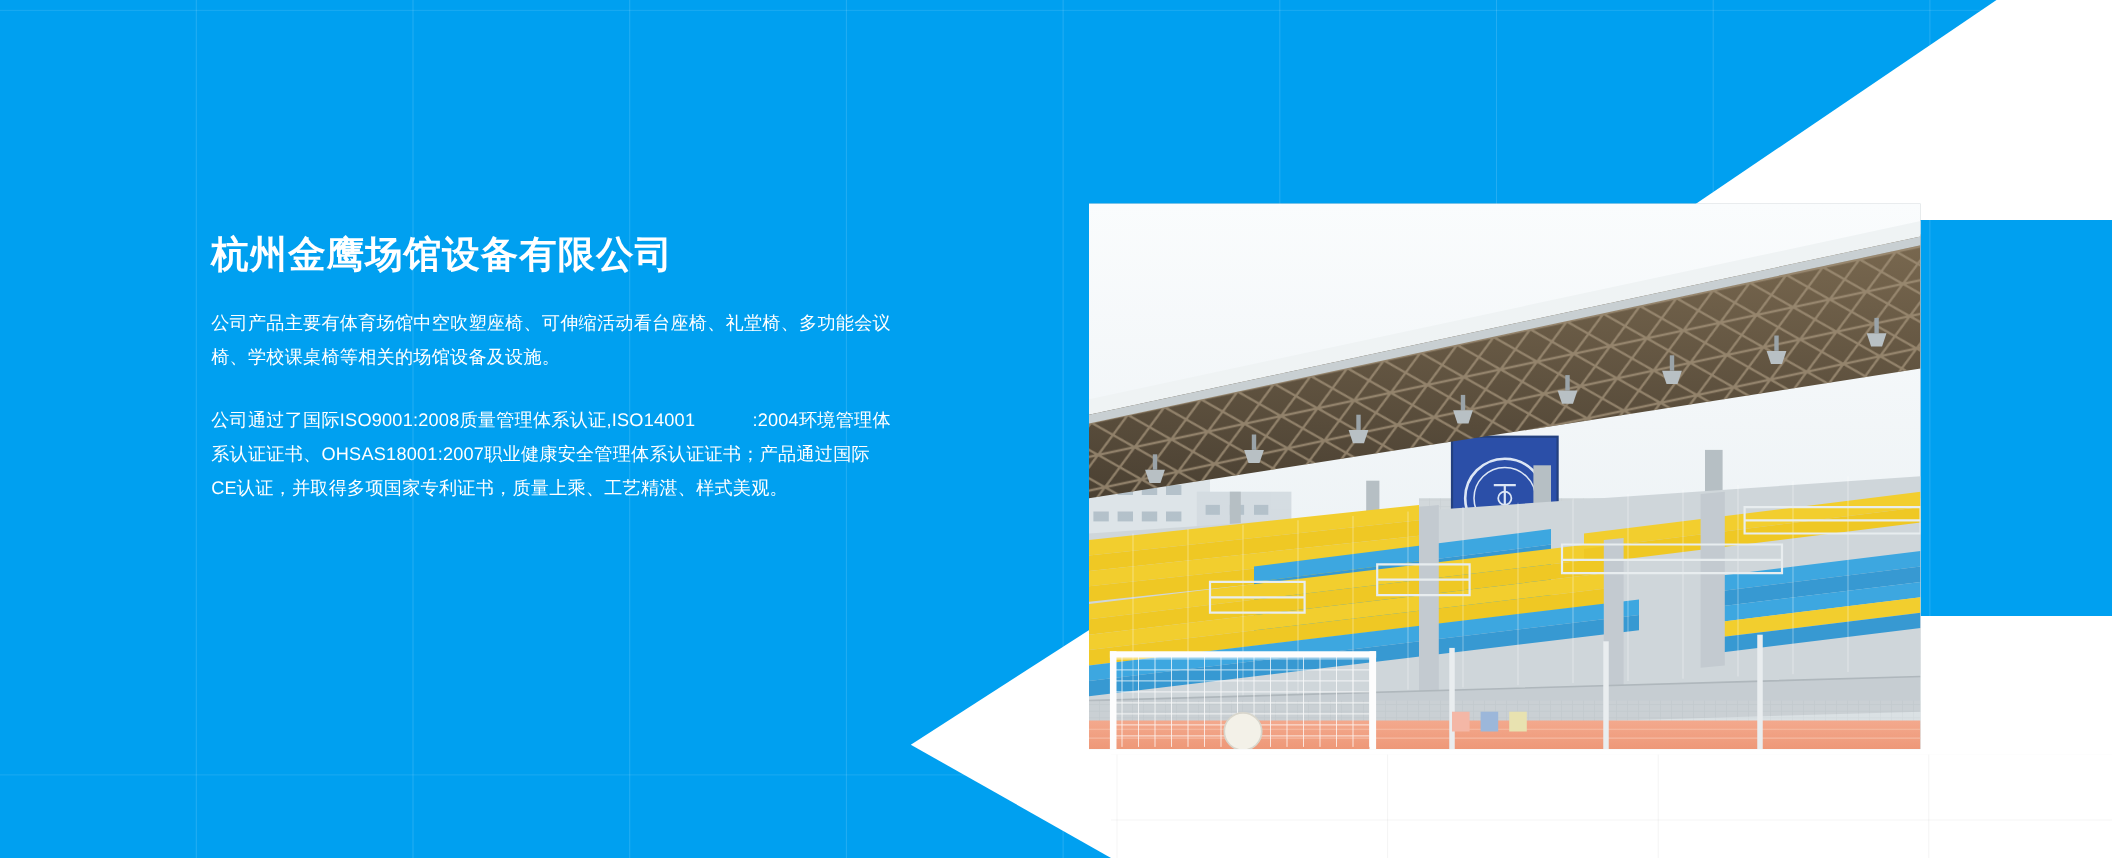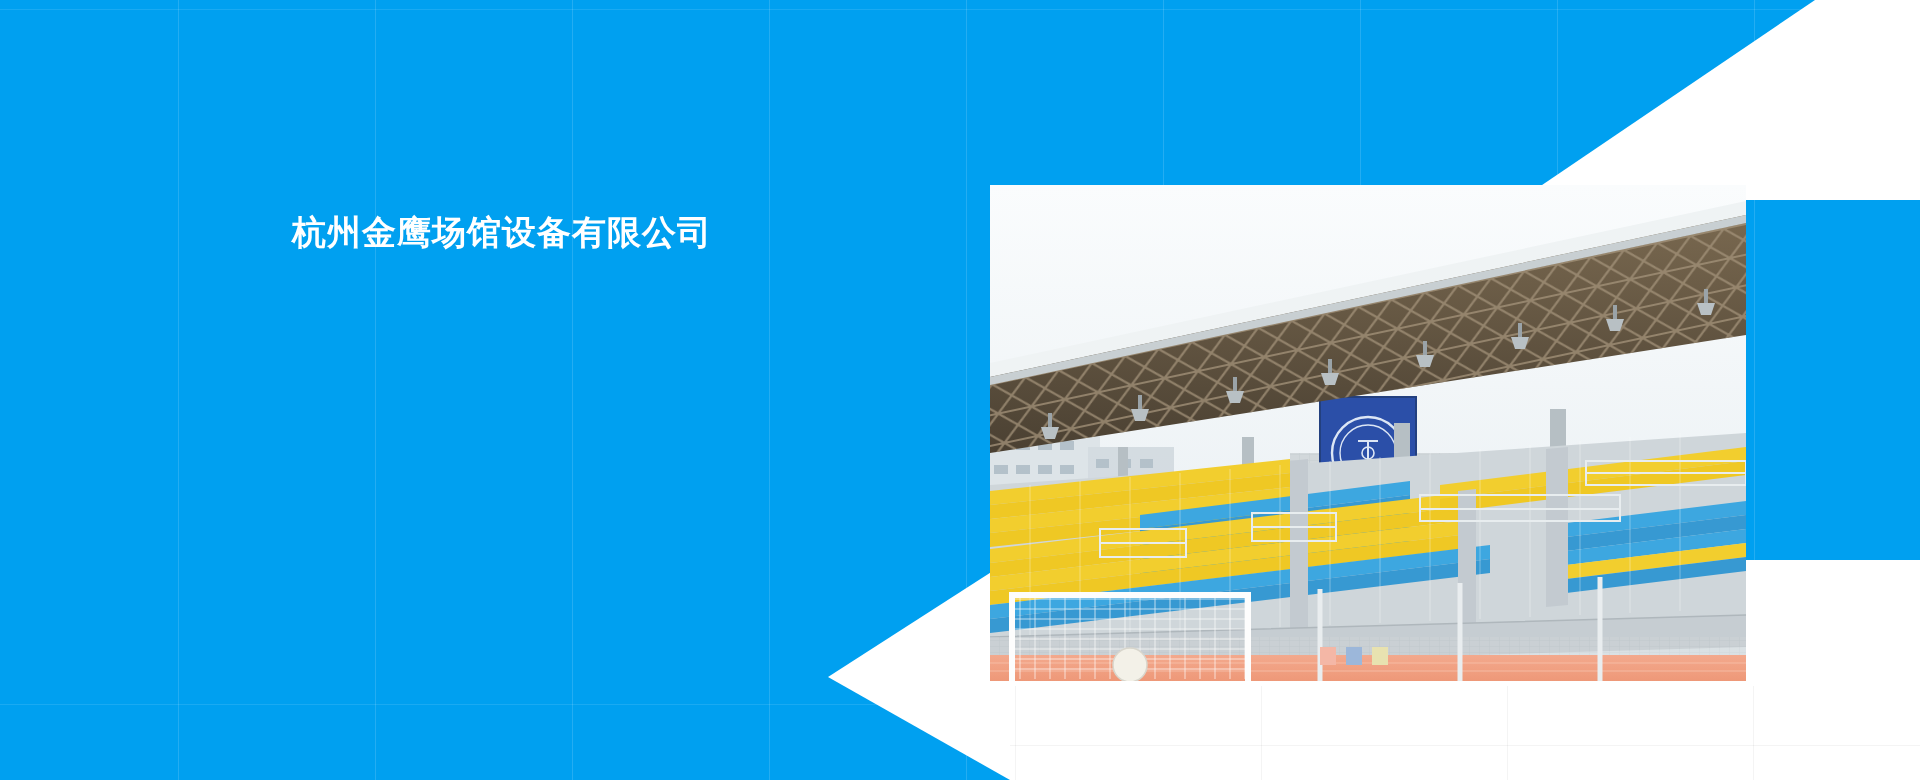--- a/index.html
+++ b/index.html
@@ -10,21 +10,20 @@
   body {
     font-family: "Liberation Sans", "DejaVu Sans", sans-serif;
   }
 
   #stage {
     position: relative;
     width: 1920px;
     height: 780px;
     overflow: hidden;
     background: #c2410c;
-    text-align: center;
   }
 
   
   .bg-blue {
     position: absolute;
     left: 0; top: 0;
     width: 1920px;
     height: 780px;
     background-color: #00A0F0;
     
@@ -138,22 +137,24 @@
   <div class="bg-blue"></div>
   <div class="bg-grid"></div>
 
   <div class="wedge-topright"></div>
   <div class="wedge-bottom"></div>
   <div class="white-grid"></div>
 
   <div class="copy">
     <h1 class="headline">杭州金鹰场馆设备有限公司</h1>
 
-
-
+    <p class="para">公司产品主要有体育场馆中空吹塑座椅、可伸缩活动看台座椅、礼堂椅、多功能会议椅、学校课桌椅等相关的场馆设备及设施。</p>
+
+
+    <p class="para"><span>公司通过了国际ISO9001:2008质量管理体系认证,ISO14001</span><span class="gap"></span><span>:2004环境管理体系认证证书、OHSAS18001:2007职业健康安全管理体系认证证书；产品通过国际CE认证，并取得多项国家专利证书，质量上乘、工艺精湛、样式美观。</span></p>
   </div>
 
   <div class="photo">
     <svg viewBox="0 0 756 496" preserveAspectRatio="none">
       <defs>
         <linearGradient id="skyG" x1="0" y1="0" x2="0" y2="1">
           <stop offset="0%" stop-color="#FAFCFD"></stop>
           <stop offset="100%" stop-color="#E6EDF1"></stop>
         </linearGradient>
         <linearGradient id="trackG" x1="0" y1="0" x2="0" y2="1">

